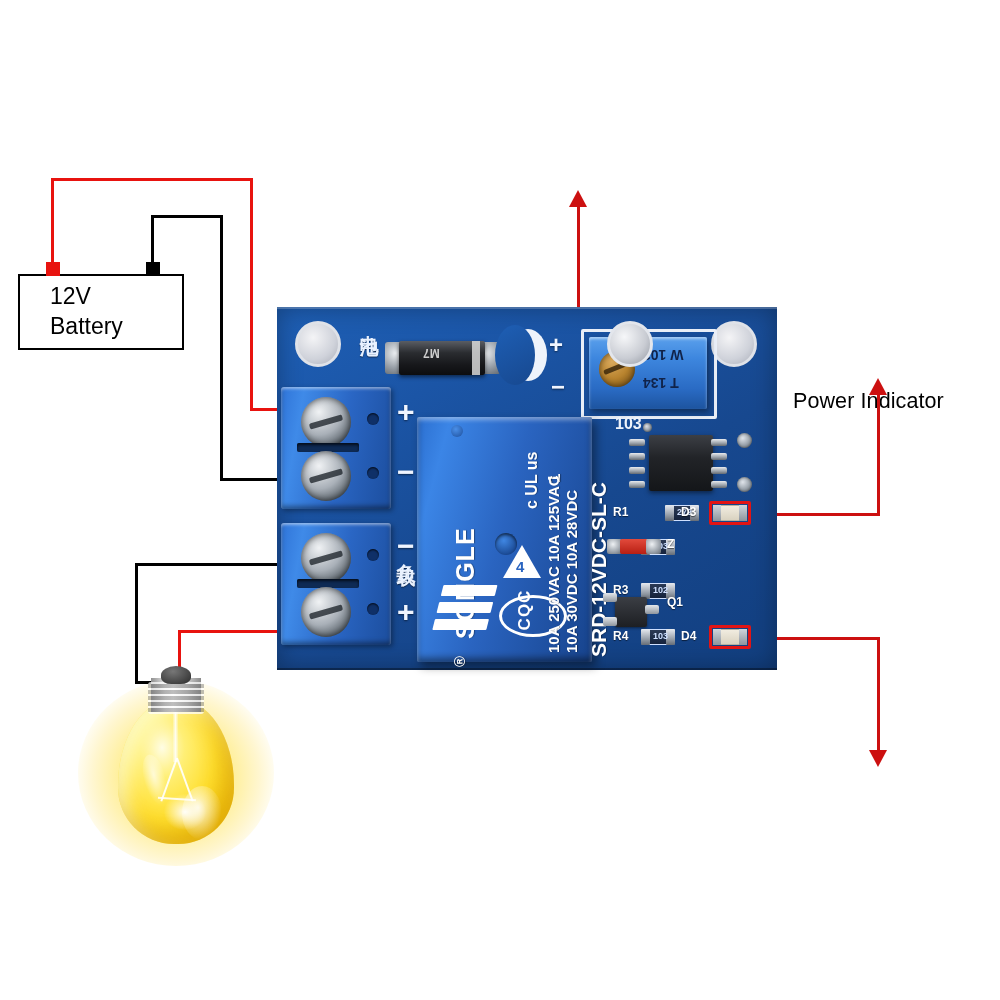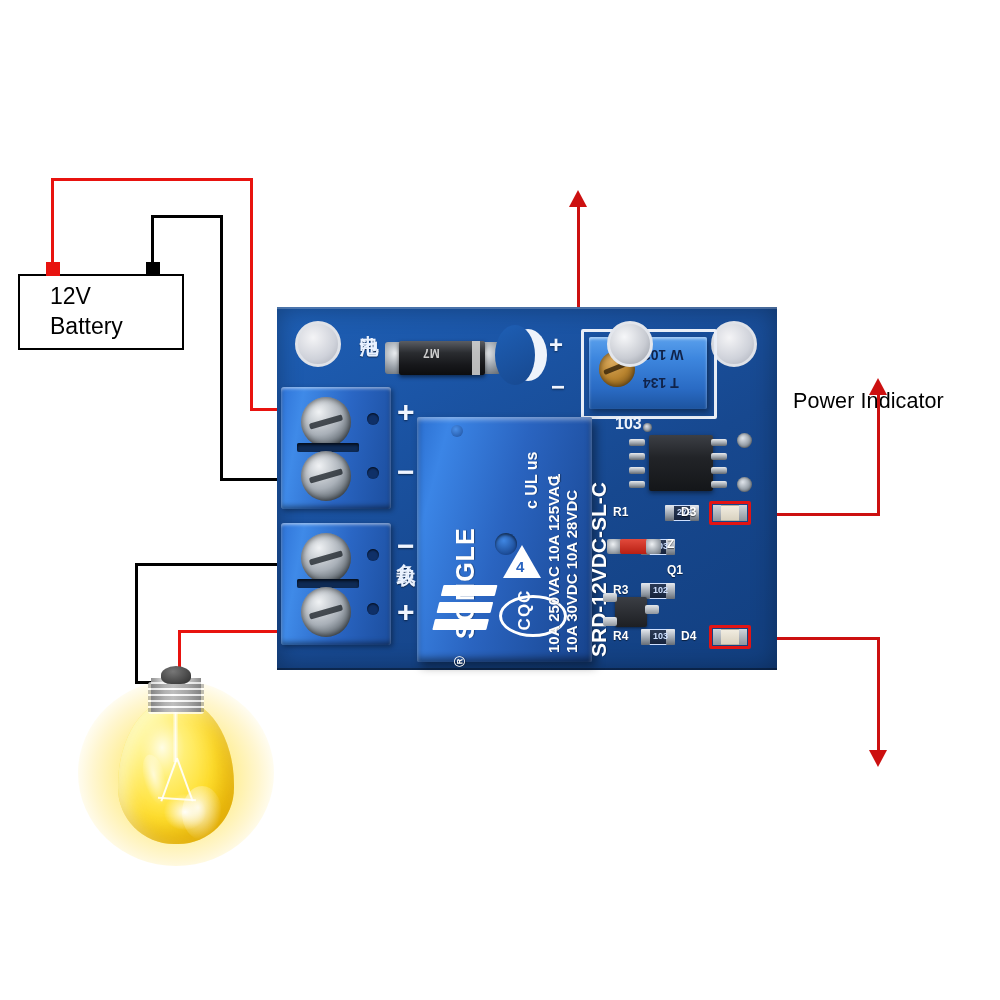--- a/index.html
+++ b/index.html
@@ -352,21 +352,21 @@
     <div class="refd" style="left:336px;top:276px;">R3</div>
     <div class="smd" style="left:364px;top:276px;">
       <span class="cap-end" style="left:-1px;"></span>
         <span class="cap-end" style="right:-1px;"></span>
       <span class="v">102</span>
     </div>
     <div id="q1"></div>
     <div class="q1pin" style="left:326px;top:286px;"></div>
     <div class="q1pin" style="left:326px;top:310px;"></div>
     <div class="q1pin" style="left:368px;top:298px;"></div>
-    <div class="refd" style="left:390px;top:256px;">Q1</div>
+    <div class="refd" style="left:390px;top:288px;">Q1</div>
 
     <div class="refd" style="left:336px;top:322px;">R4</div>
     <div class="smd" style="left:364px;top:322px;">
       <span class="cap-end" style="left:-1px;"></span>
         <span class="cap-end" style="right:-1px;"></span>
       <span class="v">103</span>
     </div>
     <div class="refd" style="left:404px;top:322px;">D4</div>
     <div class="led" style="left:436px;top:322px;">
       <span class="e" style="left:-1px;"></span>

